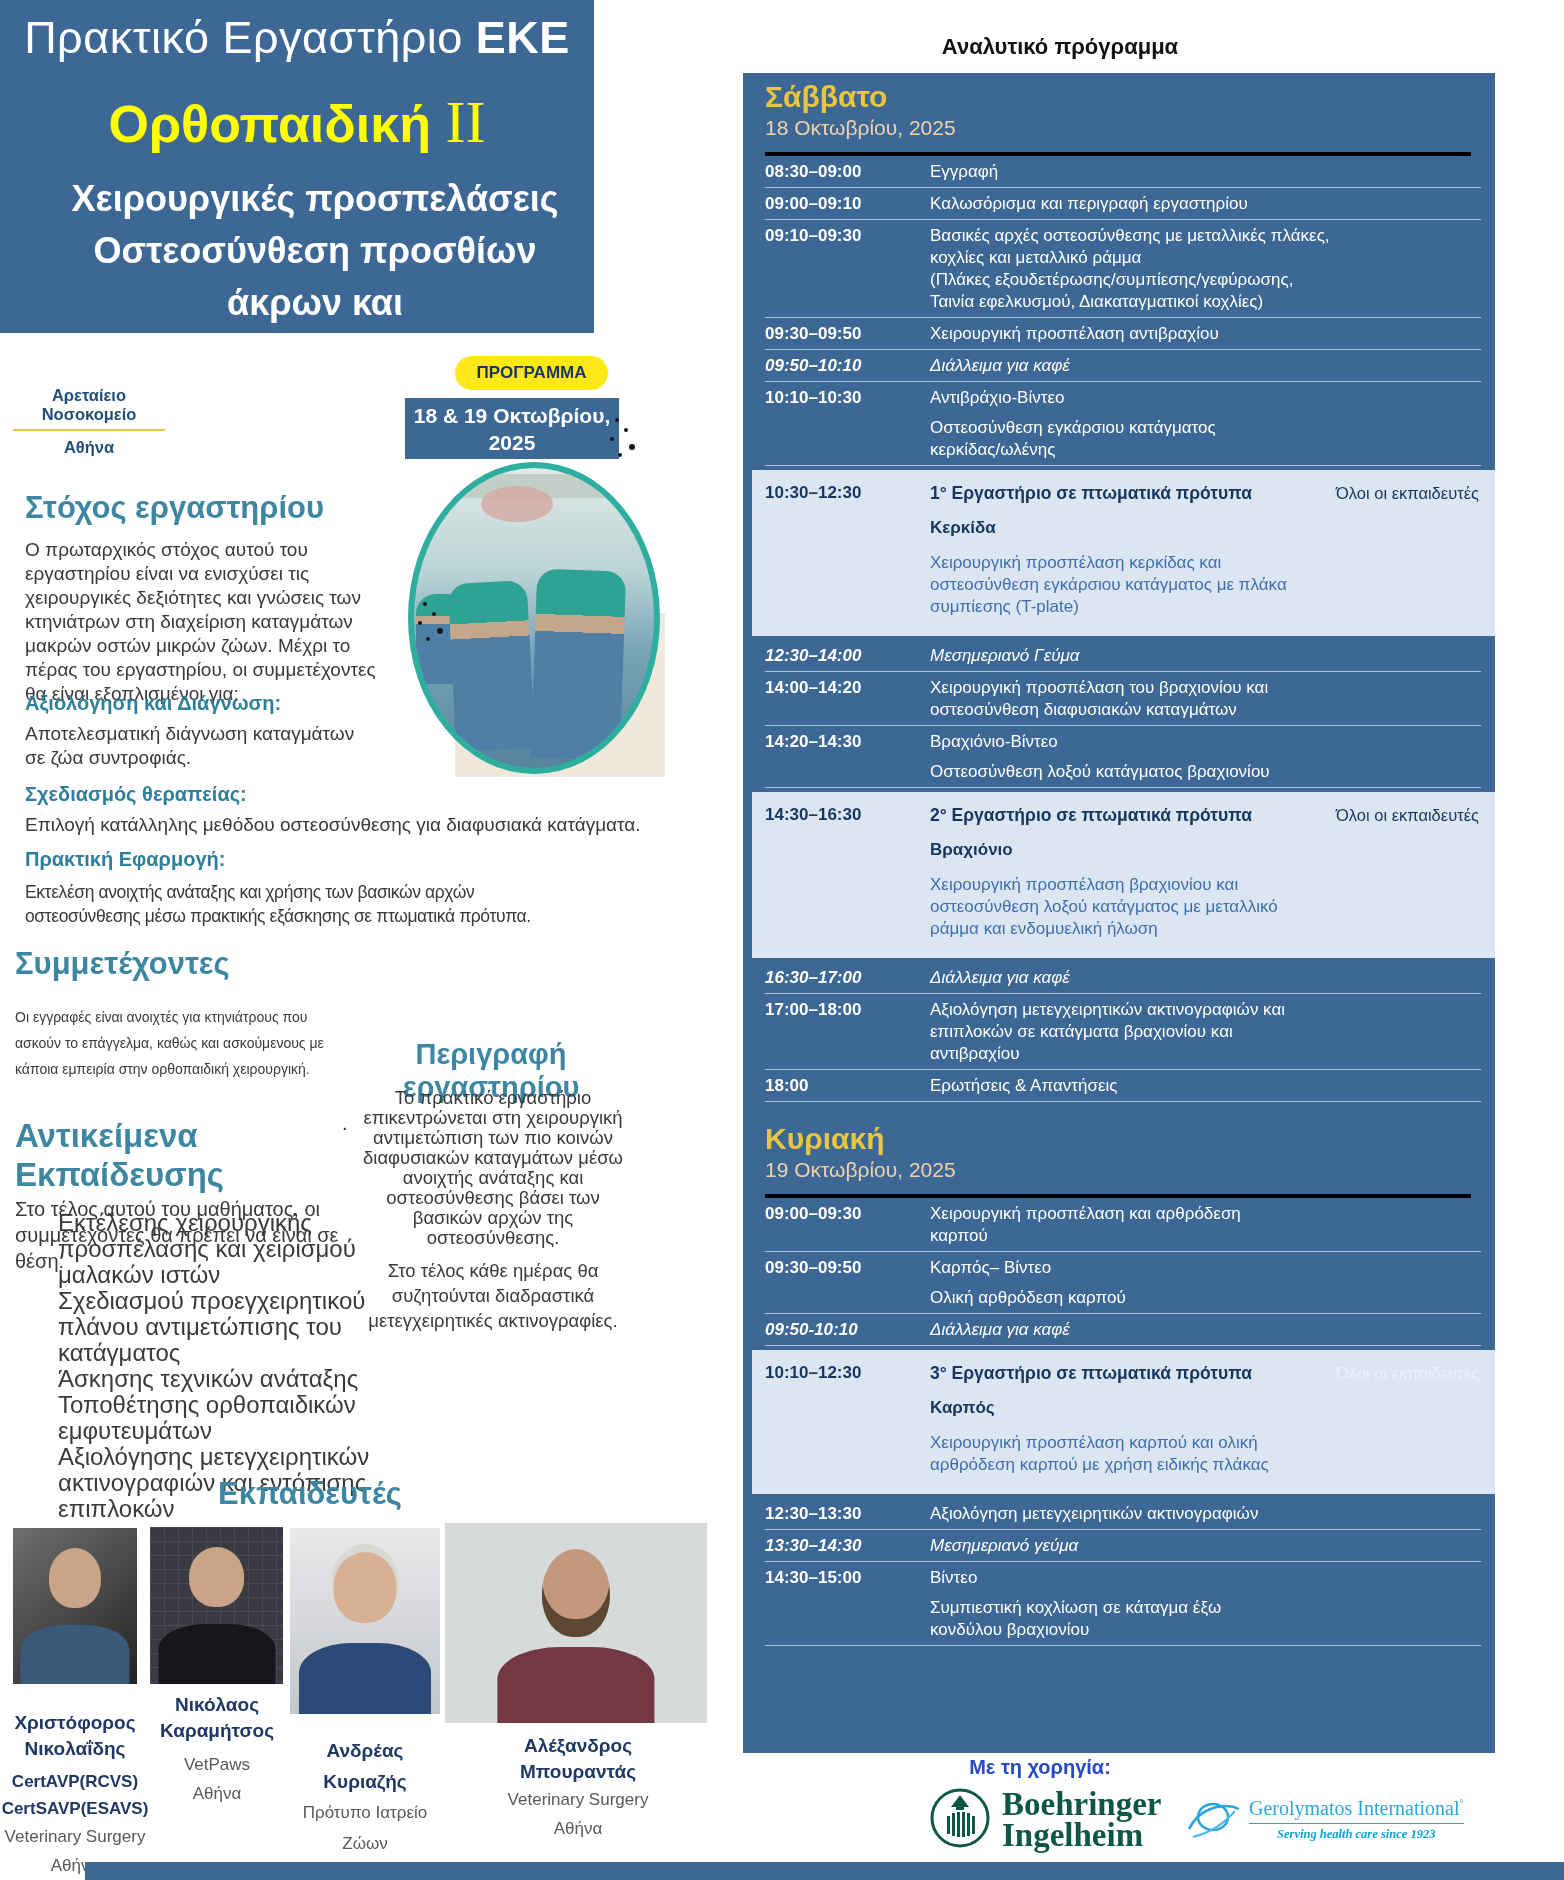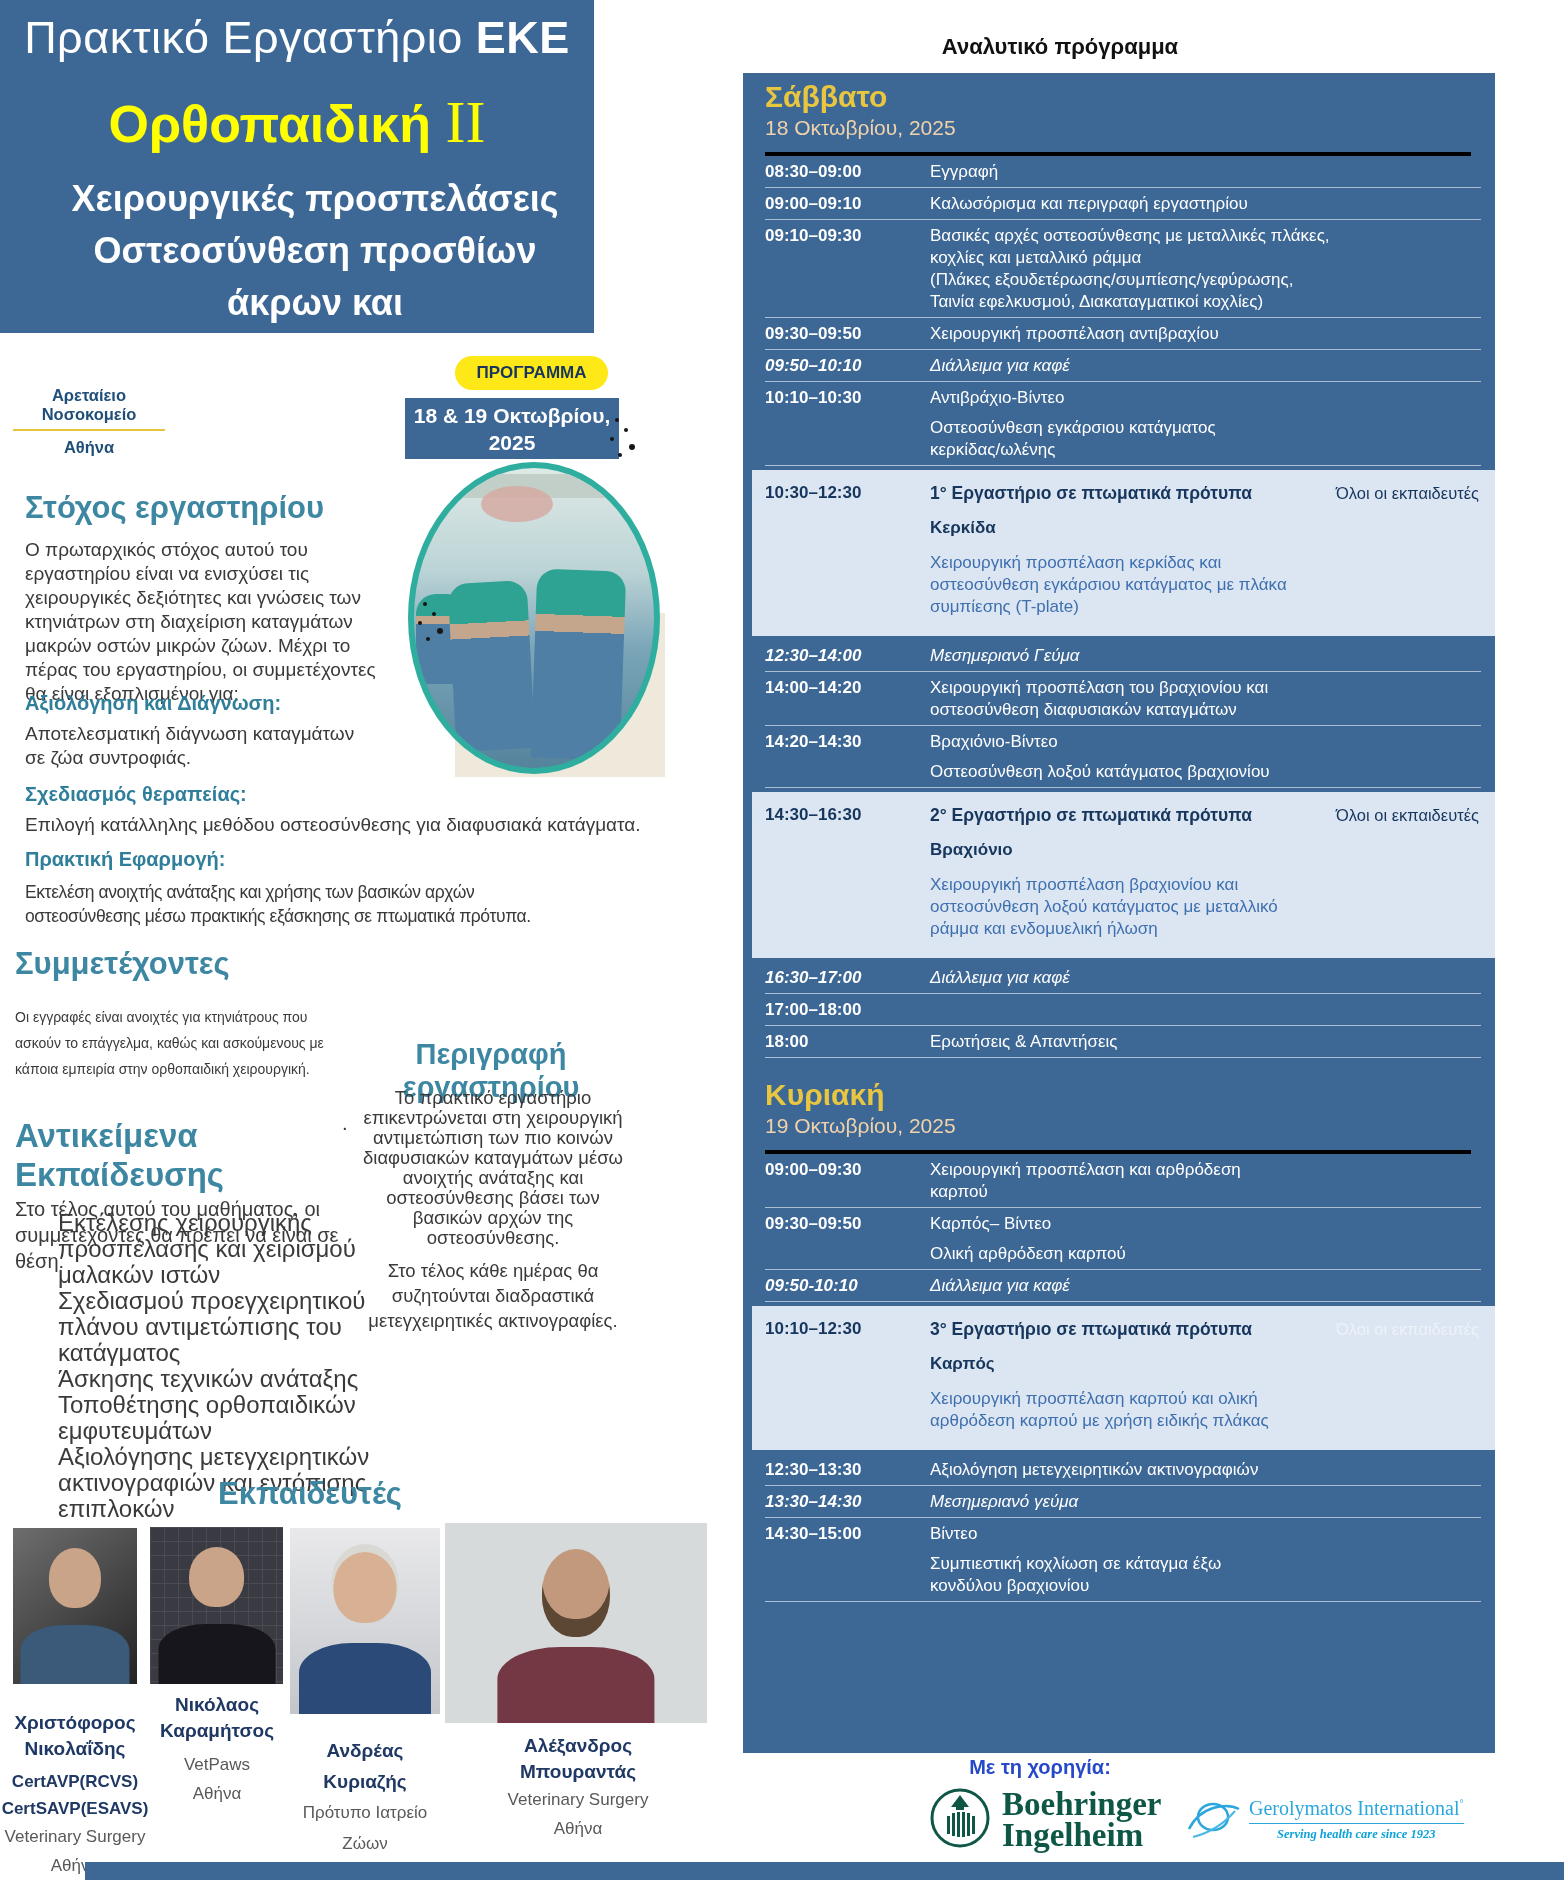--- a/index.html
+++ b/index.html
@@ -336,20 +336,25 @@
       </div>
 
     <div class="srow break">
         <div class="stime">16:30–17:00</div>
         <div class="sdesc">
           <div>Διάλλειμα για καφέ</div>
         </div>
       </div>
     <div class="srow">
         <div class="stime">17:00–18:00</div>
+        <div class="sdesc">
+      <div>Αξιολόγηση μετεγχειρητικών ακτινογραφιών και</div>
+      <div>επιπλοκών σε κατάγματα βραχιονίου και</div>
+      <div>αντιβραχίου</div>
+    </div>
       </div>
     <div class="srow">
         <div class="stime">18:00</div>
         <div class="sdesc">
           <div>Ερωτήσεις &amp; Απαντήσεις</div>
         </div>
       </div>
   </div>
 
   <div class="day2">

